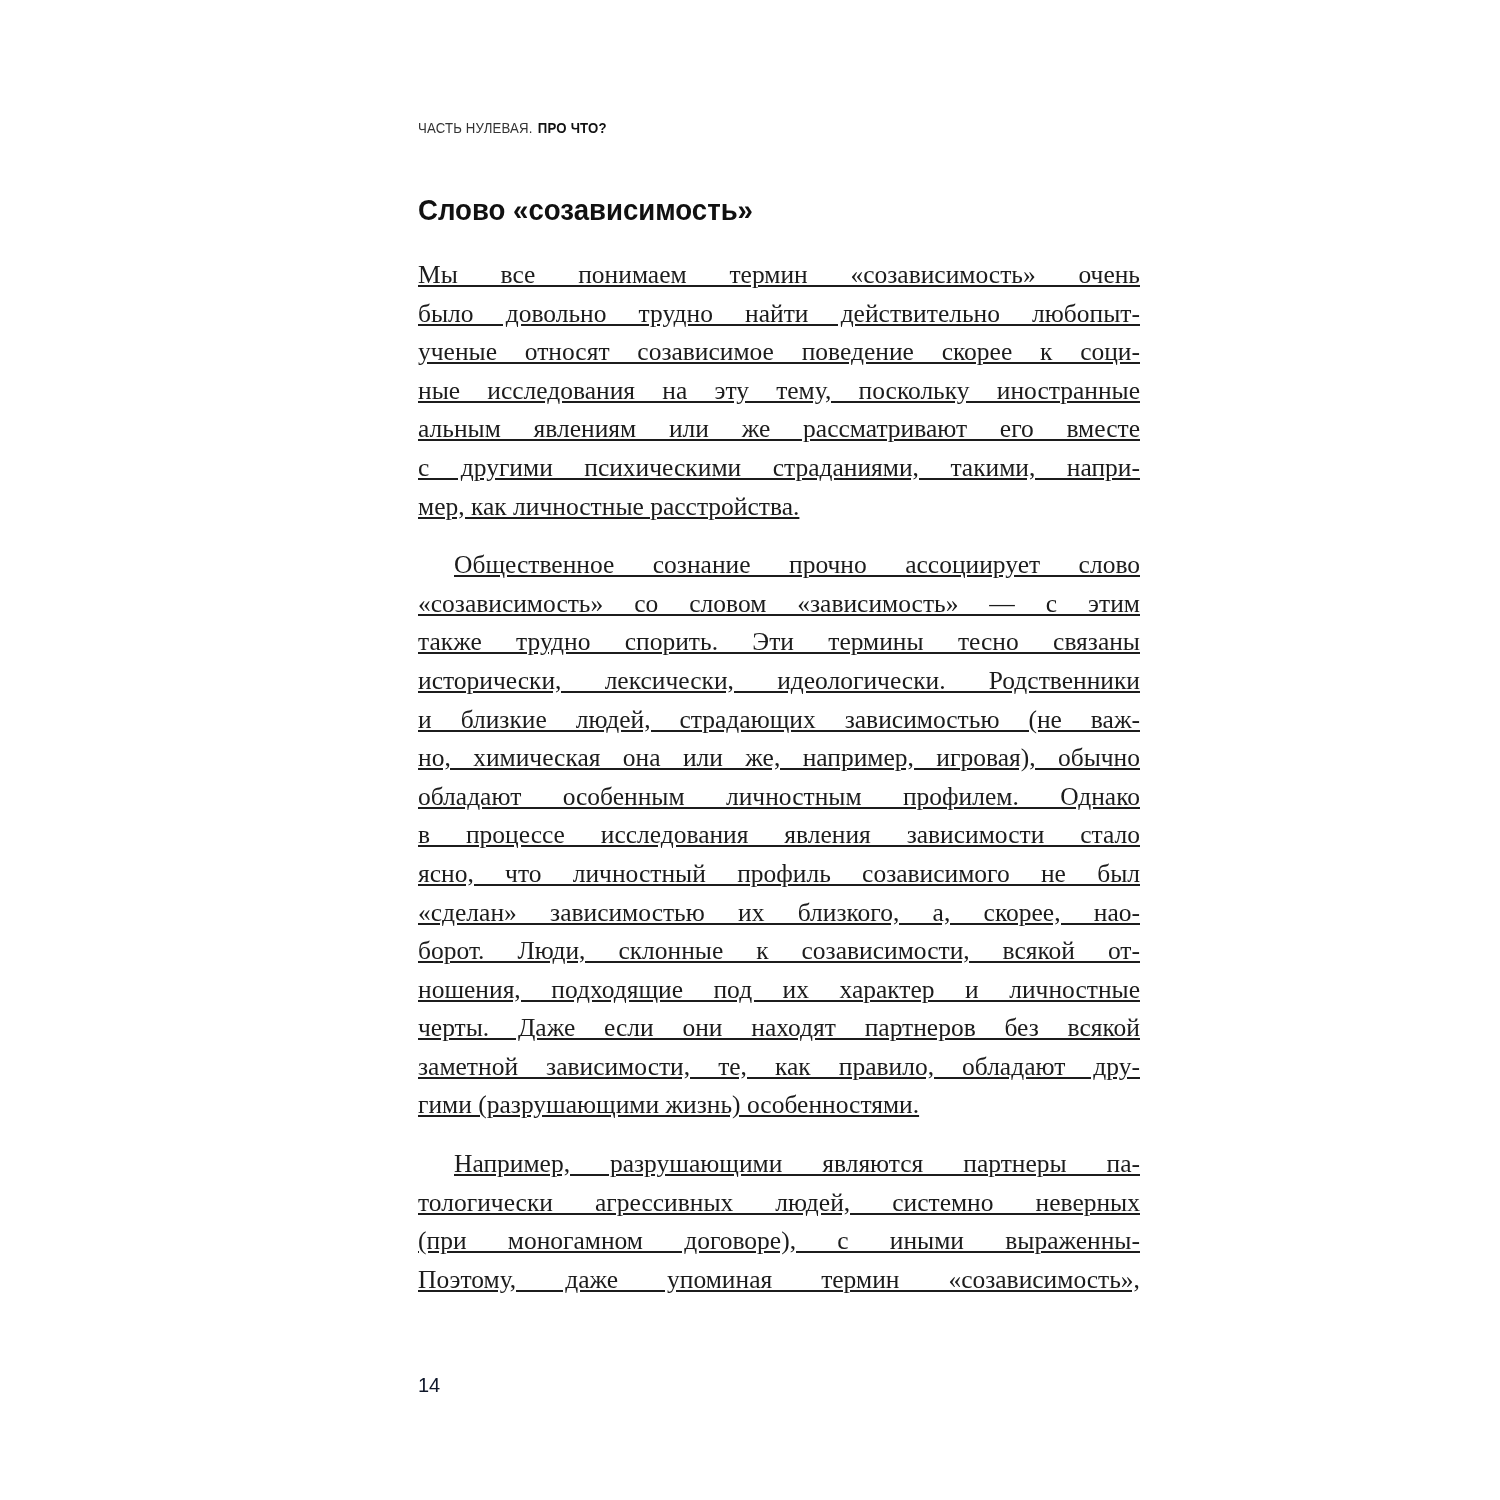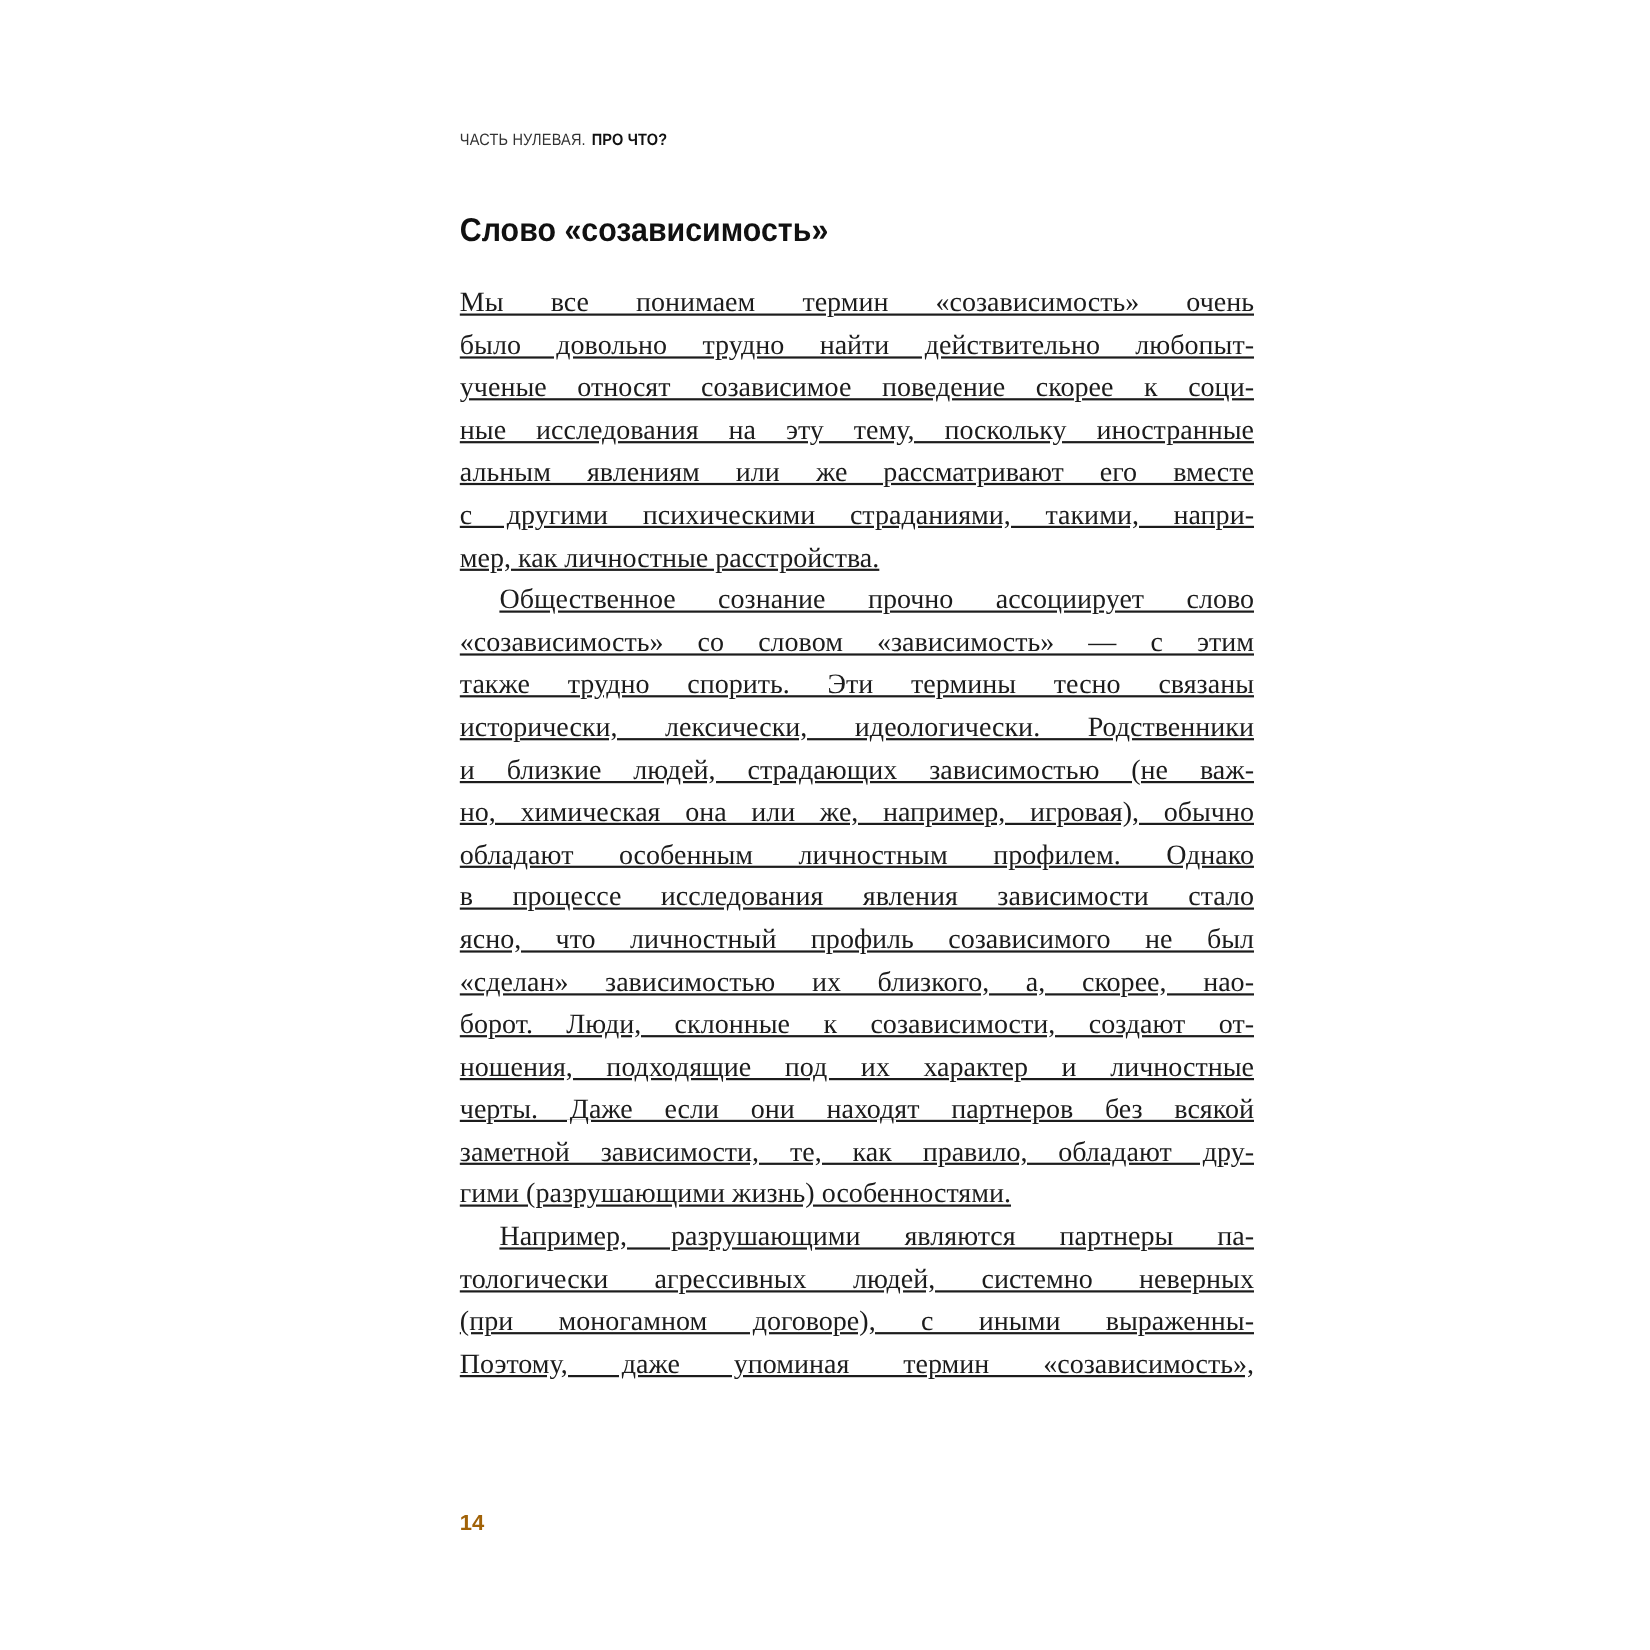--- a/index.html
+++ b/index.html
@@ -65,30 +65,31 @@
     text-align-last: justify;
     white-space: nowrap;
     overflow: visible;
     text-decoration: underline;
   }
   .line.last {
     text-align-last: left;
   }
   .line.indent {
     padding-left: 36px;
+    margin-top: 20px;
   }
 
   .folio {
     position: absolute;
     left: 418px;
     top: 1374px;
     font-family: "Liberation Sans", sans-serif;
-    font-weight: bold;
+    font-weight: normal;
     font-size: 20px;
-    color: #a16207;
+    color: #0f172a;
   }
 </style>
 </head>
 <body>
 
 <div class="page">
 
   <div class="running-head">
     <span class="part">ЧАСТЬ НУЛЕВАЯ.</span><span class="chapter">ПРО ЧТО?</span>
   </div>
@@ -111,21 +112,21 @@
       <span class="line indent">Общественное сознание прочно ассоциирует слово</span>
       <span class="line">«созависимость» со словом «зависимость» — с этим</span>
       <span class="line">также трудно спорить. Эти термины тесно связаны</span>
       <span class="line">исторически, лексически, идеологически. Родственники</span>
       <span class="line">и близкие людей, страдающих зависимостью (не важ-</span>
       <span class="line">но, химическая она или же, например, игровая), обычно</span>
       <span class="line">обладают особенным личностным профилем. Однако</span>
       <span class="line">в процессе исследования явления зависимости стало</span>
       <span class="line">ясно, что личностный профиль созависимого не был</span>
       <span class="line">«сделан» зависимостью их близкого, а, скорее, нао-</span>
-      <span class="line">борот. Люди, склонные к созависимости, создают от-</span>
+      <span class="line">борот. Люди, склонные к созависимости, всякой от-</span>
       <span class="line">ношения, подходящие под их характер и личностные</span>
       <span class="line">черты. Даже если они находят партнеров без всякой</span>
       <span class="line">заметной зависимости, те, как правило, обладают дру-</span>
       <span class="line last">гими (разрушающими жизнь) особенностями.</span>
     </div>
 
     <div class="paragraph">
       <span class="line indent">Например, разрушающими являются партнеры па-</span>
       <span class="line">тологически агрессивных людей, системно неверных</span>
       <span class="line">(при моногамном договоре), с иными выраженны-</span>

